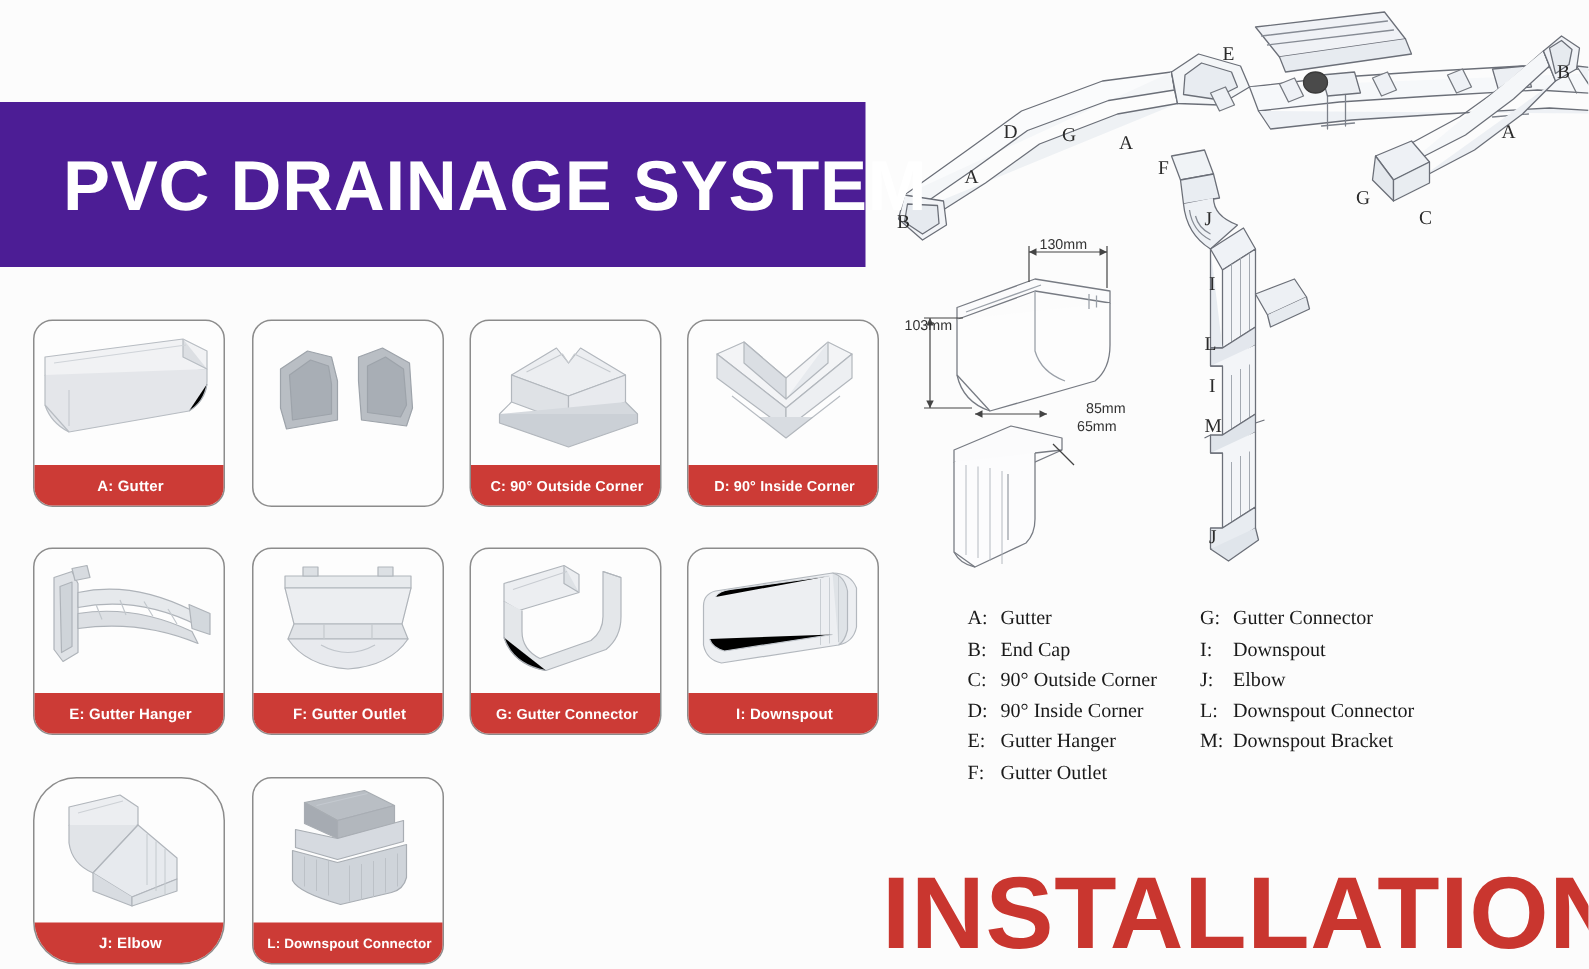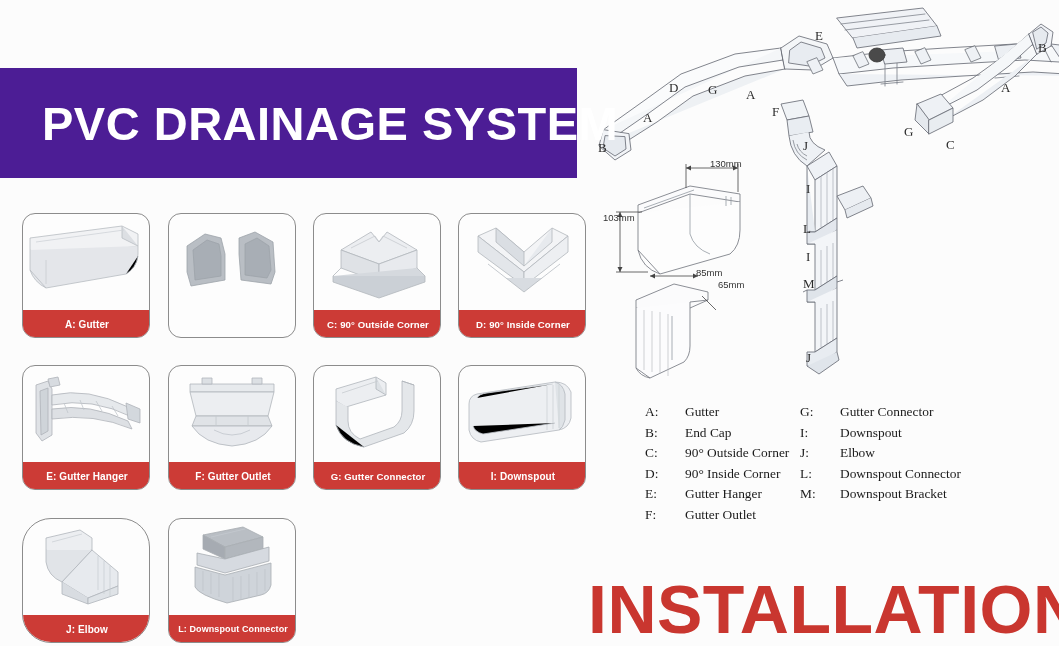--- a/index.html
+++ b/index.html
@@ -62,21 +62,21 @@
   .legend-col{position:absolute;top:0;}
   .legend-col.left{left:0;}
   .legend-col.right{left:155px;}
   .legend-row{
     display:flex;align-items:baseline;
     height:20.6px;
     font-size:13.4px;color:#1a1a1a;
     white-space:nowrap;
   }
   .legend-key{display:inline-block;min-width:17px;}
-  .legend-val{margin-left:23px;font-family:Liberation Serif, serif;}
+  .legend-val{margin-left:5px;font-family:Liberation Serif, serif;}
 
   
   .installation{
     position:absolute;left:548px;top:575px;
     font-size:68px;font-weight:bold;color:#c9362f;
     letter-spacing:0.5px;line-height:1;
     white-space:nowrap;
     margin-left:40px;
   }
 
@@ -249,23 +249,23 @@
         <path d="M52 126 L100 126"></path>
         <path d="M52 126 l5 -2.5 v5 z" fill="#444" stroke="none"></path>
         <path d="M100 126 l-5 -2.5 v5 z" fill="#444" stroke="none"></path>
       </g>
 
       <g stroke="#444" stroke-width="0.8">
         <path d="M104 146 L118 160"></path>
       </g>
     </svg>
   </div>
-  <div class="dimtext" style="left:710px;top:158px;">130mm</div>
+  <div class="dimtext" style="left:693px;top:158px;">130mm</div>
   <div class="dimtext" style="left:603px;top:212px;">103mm</div>
-  <div class="dimtext" style="left:696px;top:267px;">85mm</div>
+  <div class="dimtext" style="left:724px;top:267px;">85mm</div>
   <div class="dimtext" style="left:718px;top:279px;">65mm</div>
 
   <div class="banner">
     <div class="banner-title">PVC DRAINAGE SYSTEM</div>
   </div>
 
   <div class="card" style="left:22px;top:213px;">
     <div class="thumb">
       <svg width="120" height="88" viewBox="0 0 120 88">
         <g stroke="#b7bcc2" stroke-width="0.8" stroke-linejoin="round">

